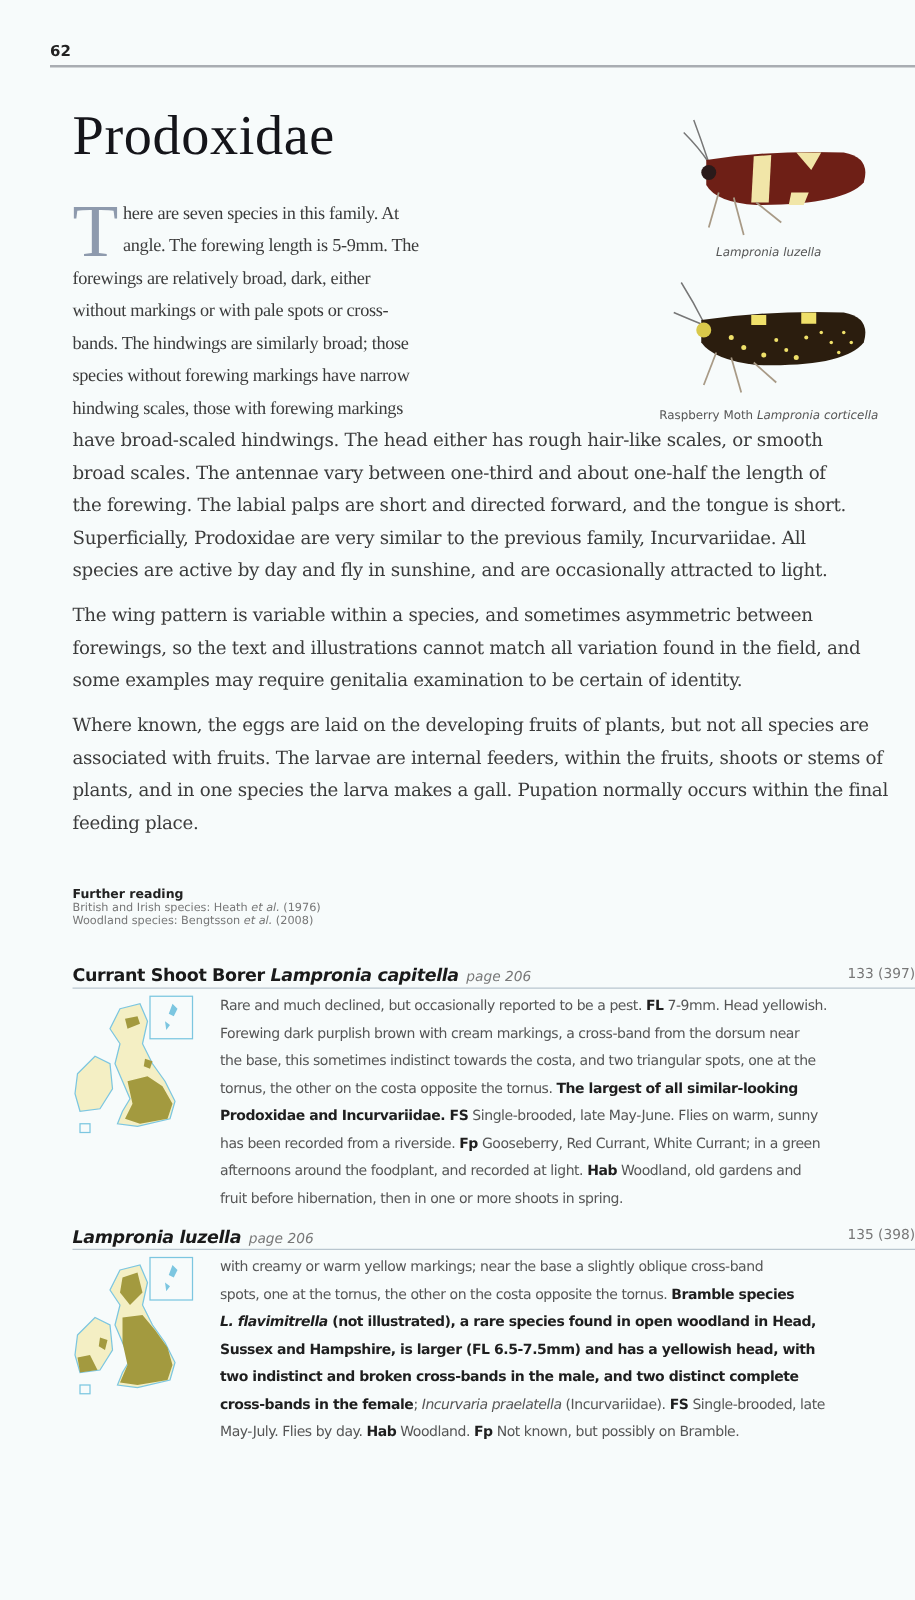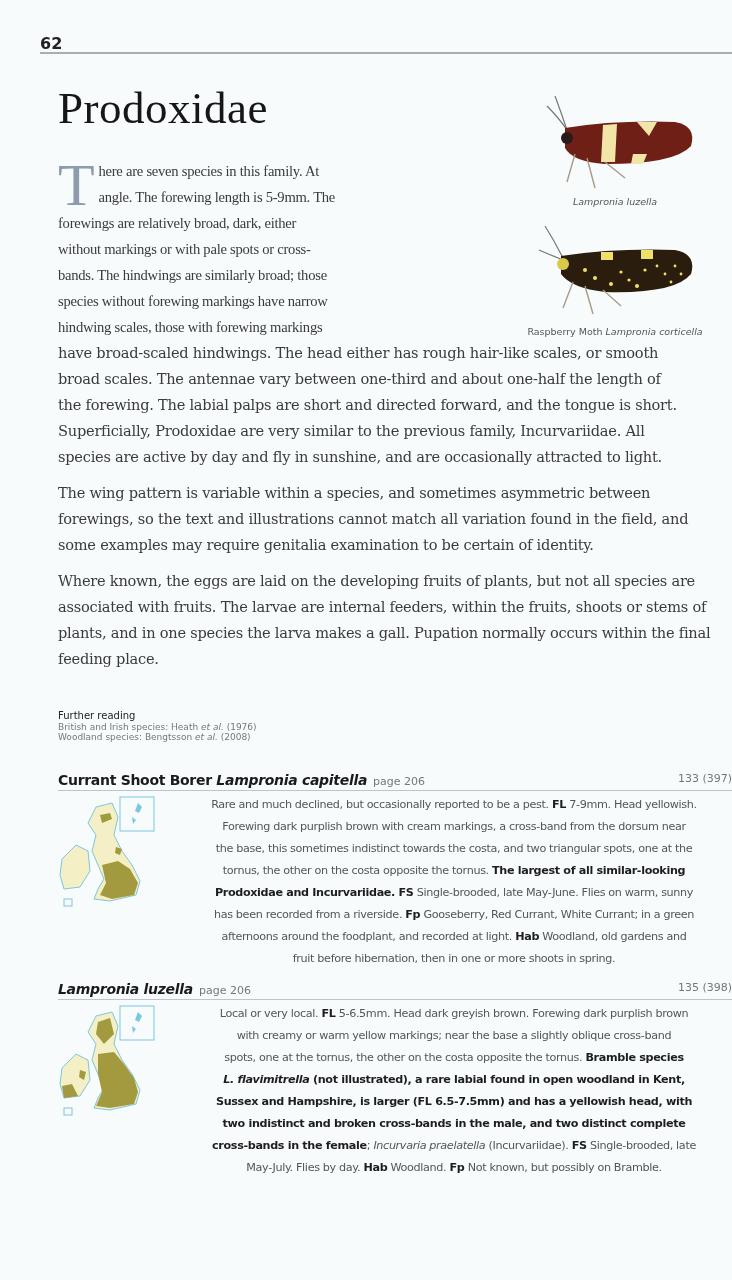--- a/index.html
+++ b/index.html
@@ -4,21 +4,21 @@
 <style>
   html, body { margin:0; padding:0; }
   body {
     width:732px; height:1280px; overflow:hidden; position:relative;
     background:#f7fbfb;
     font-family:"Liberation Sans", sans-serif;
     color:#3a3a3a;
   }
   .page-num {
     position:absolute; left:40px; top:34px;
-    font-family:"DejaVu Sans", sans-serif; font-weight:bold; font-size:16px; color:#222;
+    font-family:"DejaVu Sans", sans-serif; font-weight:bold; font-size:12px; color:#222;
   }
   .rule-top {
     position:absolute; left:40px; right:0; top:52px; height:2px; background:#a9adb2;
   }
   .title {
     position:absolute; left:58px; top:82px;
     font-family:"Liberation Serif", serif; font-size:45px; color:#15151a; letter-spacing:0.5px;
   }
   .fig {
     position:absolute; left:515px; width:200px; text-align:center;
@@ -35,41 +35,41 @@
   .intro p { margin:0 0 10px 0; }
   .intro .narrow { width:400px;font-family:Liberation Serif, serif; }
   .dropcap {
     float:left; font-family:"Liberation Serif", serif; font-size:60px; line-height:46px;
     color:#8e9aad; margin:4px 4px 0 0;
   }
   .further {
     position:absolute; left:58px; top:711px;
     font-family:"DejaVu Sans", sans-serif; font-size:9px; line-height:10.5px; color:#777;
   }
-  .further .head { font-weight:normal; color:#222; font-size:10px; }
+  .further .head { font-weight:bold; color:#222; font-size:10px; }
   .species {
     position:absolute; left:58px; right:0;
   }
   .sp-head {
     position:relative; height:20px; border-bottom:1px solid #b9c6cf;
     font-family:"DejaVu Sans", sans-serif;
   }
   .sp-name { font-size:14px; font-weight:bold; color:#1a1a1a; letter-spacing:-0.3px; }
   .sp-name i { font-style:italic; }
-  .sp-page { font-size:11px; color:#777; margin-left:6px; }
+  .sp-page { font-size:11px; color:#777; margin-left:6px;font-style:italic; }
   .sp-ref { position:absolute; right:0; top:2px; font-size:11px; color:#777; }
   .sp-body { position:relative; }
   .map { position:absolute; left:0; top:4px; width:100px; height:120px; }
   .sp-text {
     margin-left:118px; padding-top:3px;
     font-family:"DejaVu Sans", sans-serif; font-size:11.2px; line-height:22px; color:#555;
     letter-spacing:-0.35px; white-space:nowrap;
   }
   .sp-text b { color:#1e1e1e; }
-  .sp-text .line { display:block; overflow:hidden;text-align:center; }
+  .sp-text .line { display:block; overflow:hidden; }
 </style>
 </head>
 <body>
 
 <div class="page-num">62</div>
 <div class="rule-top"></div>
 <div class="title">Prodoxidae</div>
 
 <div class="fig" style="top:92px;">
   <svg width="180" height="100" viewBox="0 0 180 100">
@@ -187,23 +187,22 @@
       <rect x="62" y="2" width="34" height="34" fill="none" stroke="#7cc6e0" stroke-width="1"></rect>
       <path d="M80 8 l4 4 -3 6 -4 -2z M74 22 l4 3 -3 4z" fill="#7cc6e0"></path>
       <path d="M38 12 L54 8 L60 22 L56 40 L64 56 L74 70 L82 86 L78 100 L52 106 L36 104 L40 94 L46 84 L40 70 L34 56 L38 40 L30 28 Z" fill="#f4efc4" stroke="#7cc6e0" stroke-width="1"></path>
       <path d="M4 64 L18 50 L30 56 L32 76 L22 92 L6 94 L2 80 Z" fill="#f4efc4" stroke="#7cc6e0" stroke-width="1"></path>
       <path d="M40 18 L52 14 L56 30 L46 40 L38 30 Z" fill="#a39a3f"></path>
       <path d="M40 50 L56 48 L66 60 L76 74 L80 88 L76 100 L52 104 L38 102 L44 88 L40 70 Z" fill="#a39a3f"></path>
       <path d="M4 82 L14 80 L20 92 L6 94Z M22 66 l6 2 -2 8 -5 -3z" fill="#a39a3f"></path>
       <rect x="6" y="104" width="8" height="7" fill="none" stroke="#7cc6e0" stroke-width="1"></rect>
     </svg>
     <div class="sp-text">
-      <span class="line">Local or very local. <b>FL</b> 5-6.5mm. Head dark greyish brown. Forewing dark purplish brown</span>
       <span class="line">with creamy or warm yellow markings; near the base a slightly oblique cross-band</span>
       <span class="line">spots, one at the tornus, the other on the costa opposite the tornus. <b>Bramble species</b></span>
-      <span class="line"><b><i>L. flavimitrella</i></b><b> (not illustrated), a rare labial found in open woodland in Kent,</b></span>
+      <span class="line"><b><i>L. flavimitrella</i></b><b> (not illustrated), a rare species found in open woodland in Head,</b></span>
       <span class="line"><b>Sussex and Hampshire, is larger (FL 6.5-7.5mm) and has a yellowish head, with</b></span>
       <span class="line"><b>two indistinct and broken cross-bands in the male, and two distinct complete</b></span>
       <span class="line"><b>cross-bands in the female</b>; <i>Incurvaria praelatella</i> (Incurvariidae). <b>FS</b> Single-brooded, late</span>
       <span class="line">May-July. Flies by day. <b>Hab</b> Woodland. <b>Fp</b> Not known, but possibly on Bramble.</span>
     </div>
   </div>
 </div>
 
 </body></html>

